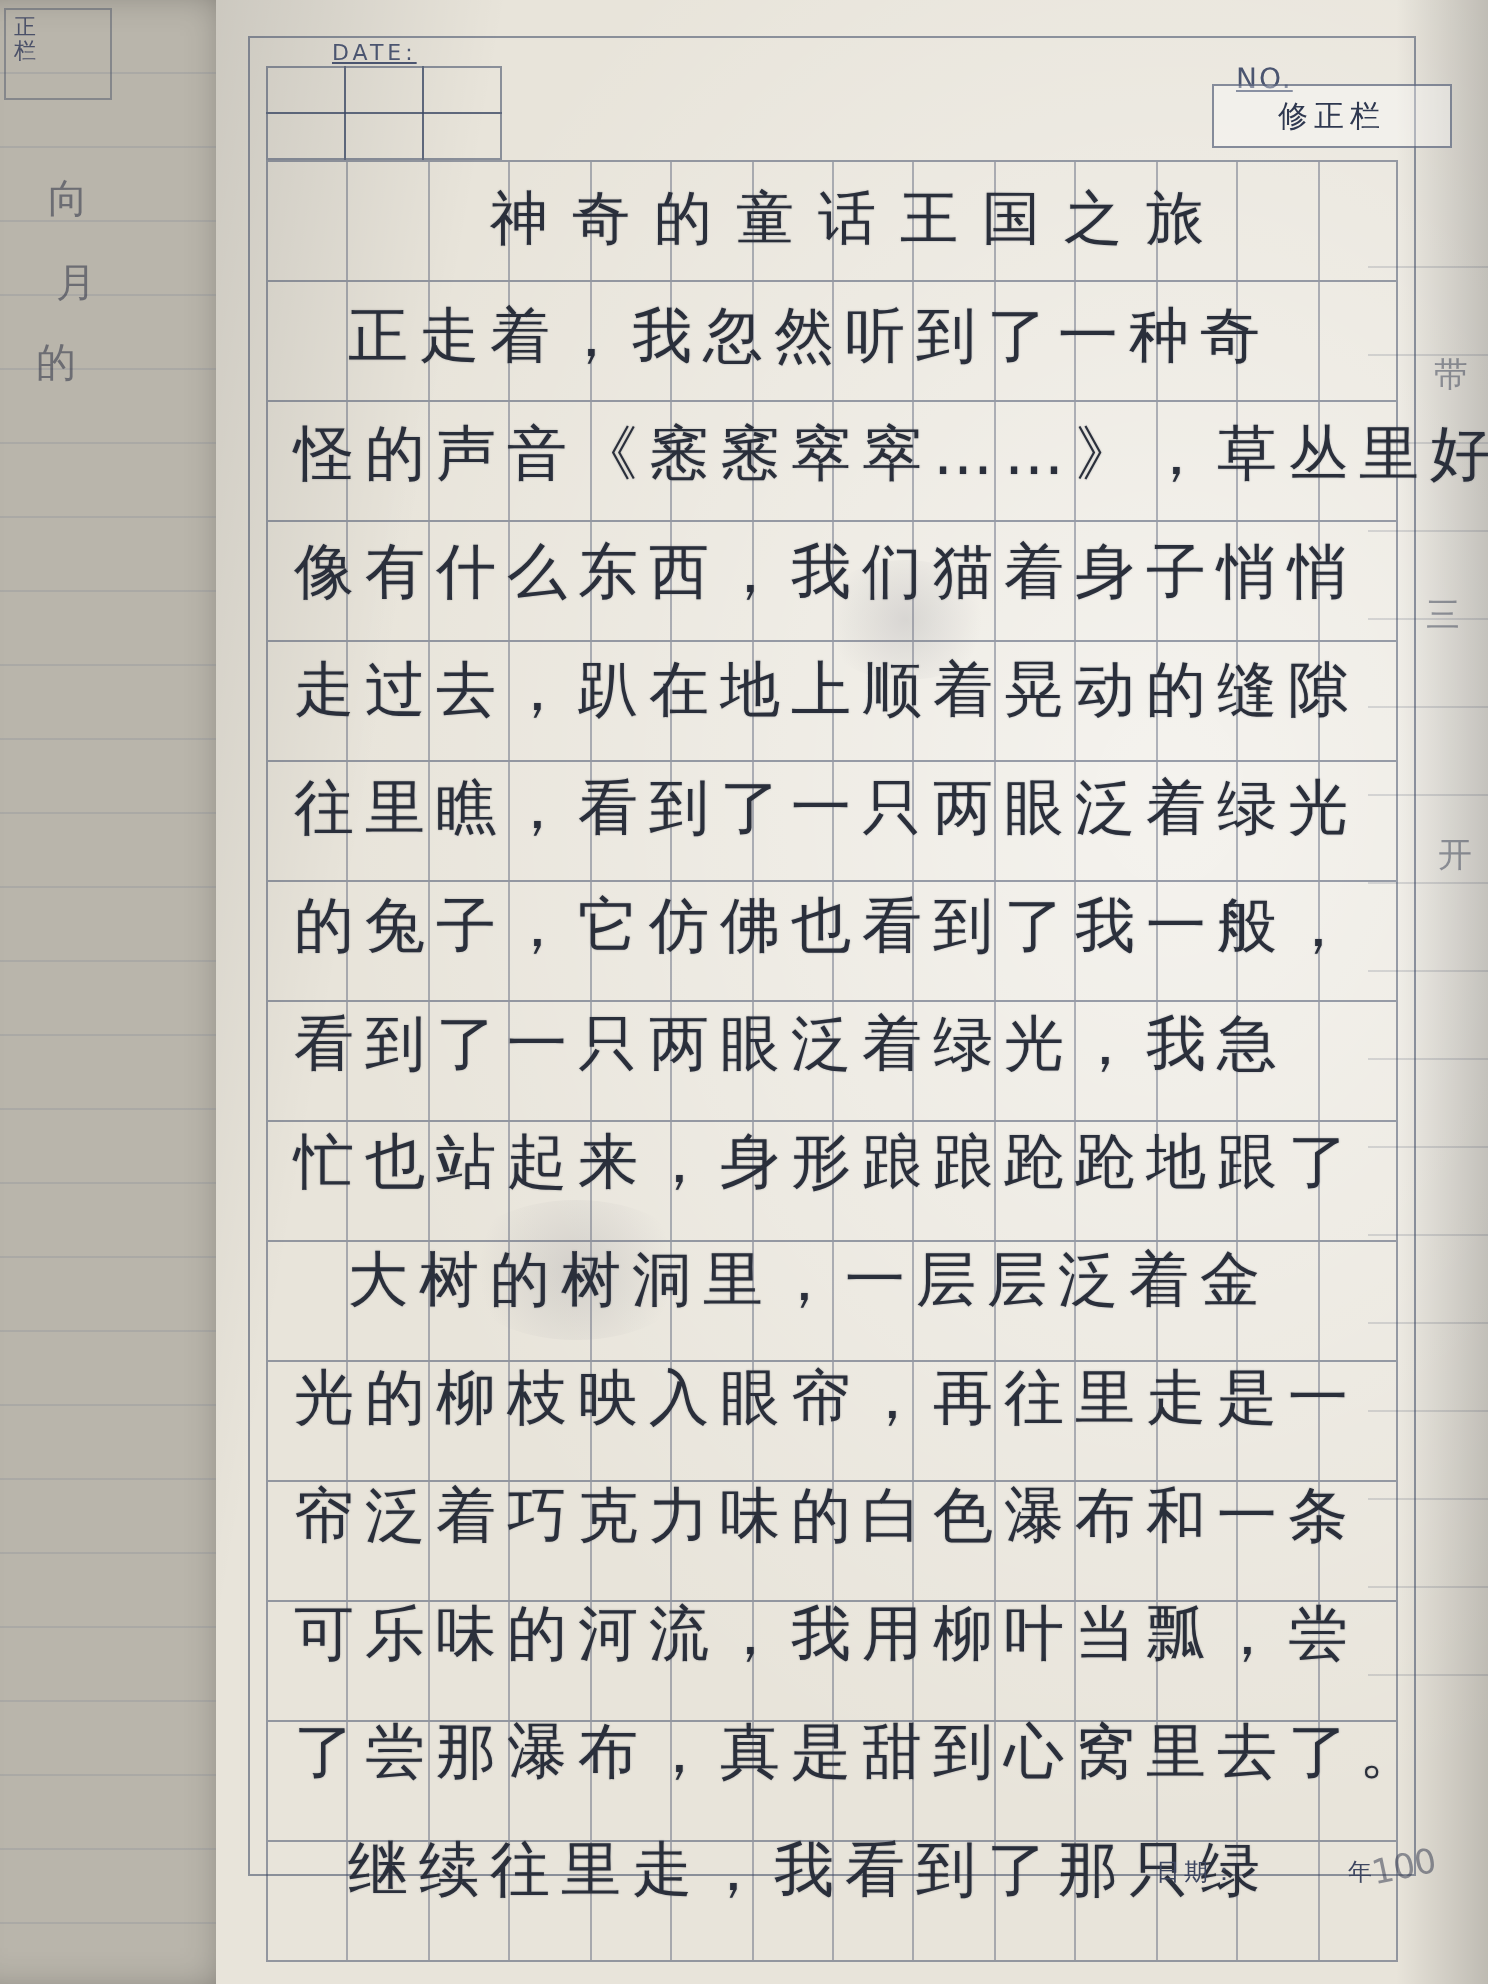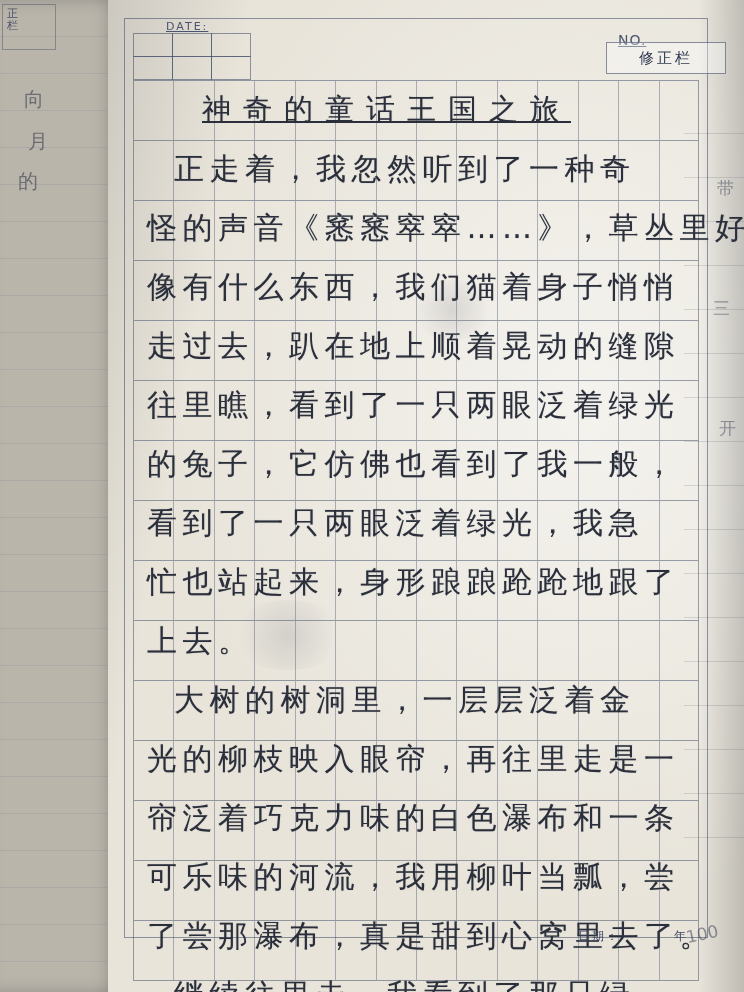--- a/index.html
+++ b/index.html
@@ -223,24 +223,23 @@
     font-size: 30px;
     color: #2a2f3b;
     letter-spacing: 5.5px;
     white-space: pre;
     padding-left: 14px;
     line-height: 1;
     text-shadow: 0 0 1px rgba(40,45,60,.35);
   }
   .hline.indent { padding-left: 41px; }
   .hline.title {
-    padding-left: 69px;
+    padding-left: 112px;
     font-size: 29px;
     letter-spacing: 12px;
-    text-decoration: underline;
   }
 
   
   .pagemark {
     position: absolute;
     right: 26px;
     bottom: 48px;
     font-size: 17px;
     color: rgba(60,66,86,.55);
     transform: rotate(-12deg);
@@ -535,21 +534,20 @@
       <div class="hand" id="hand-layer">
           <div class="hline title">神奇的童话王国之旅</div>
           <div class="hline indent">正走着，我忽然听到了一种奇</div>
           <div class="hline">怪的声音《窸窸窣窣……》，草丛里好</div>
           <div class="hline">像有什么东西，我们猫着身子悄悄</div>
           <div class="hline">走过去，趴在地上顺着晃动的缝隙</div>
           <div class="hline">往里瞧，看到了一只两眼泛着绿光</div>
           <div class="hline">的兔子，它仿佛也看到了我一般，</div>
           <div class="hline">看到了一只两眼泛着绿光，我急</div>
           <div class="hline">忙也站起来，身形踉踉跄跄地跟了</div>
-          <div class="hline">上去。</div>
           <div class="hline indent">大树的树洞里，一层层泛着金</div>
           <div class="hline">光的柳枝映入眼帘，再往里走是一</div>
           <div class="hline">帘泛着巧克力味的白色瀑布和一条</div>
           <div class="hline">可乐味的河流，我用柳叶当瓢，尝</div>
           <div class="hline">了尝那瀑布，真是甜到心窝里去了。</div>
           <div class="hline indent">继续往里走，我看到了那只绿</div>
         </div>
     </div>
 
     <div class="correction-box">修正栏</div>

